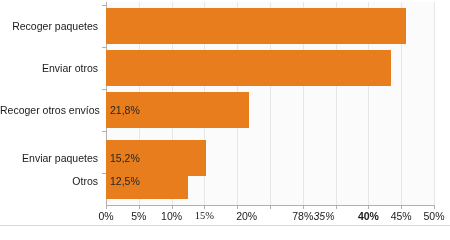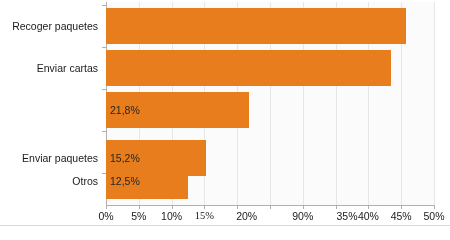--- a/index.html
+++ b/index.html
@@ -154,25 +154,26 @@
       <div class="gridline" style="left: 434px; top: 2px; height: 203px;"></div>
     </div>
 
   <div id="rows-layer">
       <div class="cat-row" style="top: 8px;">
         <div class="cat-label">Recoger paquetes</div>
         <div class="bar" style="width: 300px; background: rgb(232, 125, 30);"></div>
       </div>
       <div class="cat-tick" style="top: 5px;"></div>
       <div class="cat-row" style="top: 50px;">
-        <div class="cat-label">Enviar cartas</div>
+        <div class="cat-label">Enviar otros</div>
         <div class="bar" style="width: 285px; background: rgb(232, 125, 30);"></div>
       </div>
       <div class="cat-tick" style="top: 47px;"></div>
       <div class="cat-row" style="top: 92px;">
+        <div class="cat-label">Recoger otros envíos</div>
         <div class="bar" style="width: 143px; background: rgb(232, 125, 30);"></div>
         <div class="bar-value">21,8%</div>
       </div>
       <div class="cat-tick" style="top: 89px;"></div>
       <div class="cat-row" style="top: 140px; padding-left: 41px;">
         <div class="cat-label">Enviar paquetes</div>
         <div class="bar" style="width: 100px; background: rgb(232, 125, 30);"></div>
         <div class="bar-value">15,2%</div>
       </div>
       <div class="cat-tick" style="top: 131px;"></div>
@@ -193,25 +194,25 @@
       <div class="x-tick-label" style="left: 138.8px;">5%</div>
       <div class="x-tick" style="left: 171.6px;"></div>
       <div class="x-tick-label" style="left: 171.6px;">10%</div>
       <div class="x-tick" style="left: 204.4px;"></div>
       <div class="x-tick-label" style="left: 204.4px; font-family: Liberation Serif, serif;">15%</div>
       <div class="x-tick" style="left: 237.2px;"></div>
       <div class="x-tick-label" style="left: 237.2px; text-align: right;">20%</div>
       <div class="x-tick" style="left: 270px;"></div>
       <div class="x-tick-label" style="left: 270px; margin-top: 20px;">25%</div>
       <div class="x-tick" style="left: 302.8px;"></div>
-      <div class="x-tick-label" style="left: 302.8px;">90%</div>
+      <div class="x-tick-label" style="left: 302.8px;">78%</div>
       <div class="x-tick" style="left: 335.6px;"></div>
-      <div class="x-tick-label" style="left: 347px;">35%</div>
+      <div class="x-tick-label" style="left: 324px; font-style: italic;">35%</div>
       <div class="x-tick" style="left: 368.4px;"></div>
-      <div class="x-tick-label" style="left: 368.4px;">40%</div>
+      <div class="x-tick-label" style="left: 368.4px; font-weight: bold;">40%</div>
       <div class="x-tick" style="left: 401.2px;"></div>
       <div class="x-tick-label" style="left: 401.2px;">45%</div>
       <div class="x-tick" style="left: 434px;"></div>
       <div class="x-tick-label" style="left: 434px;">50%</div>
     </div>
 
   <div id="bottom-rule"></div>
 
 </div>
 

